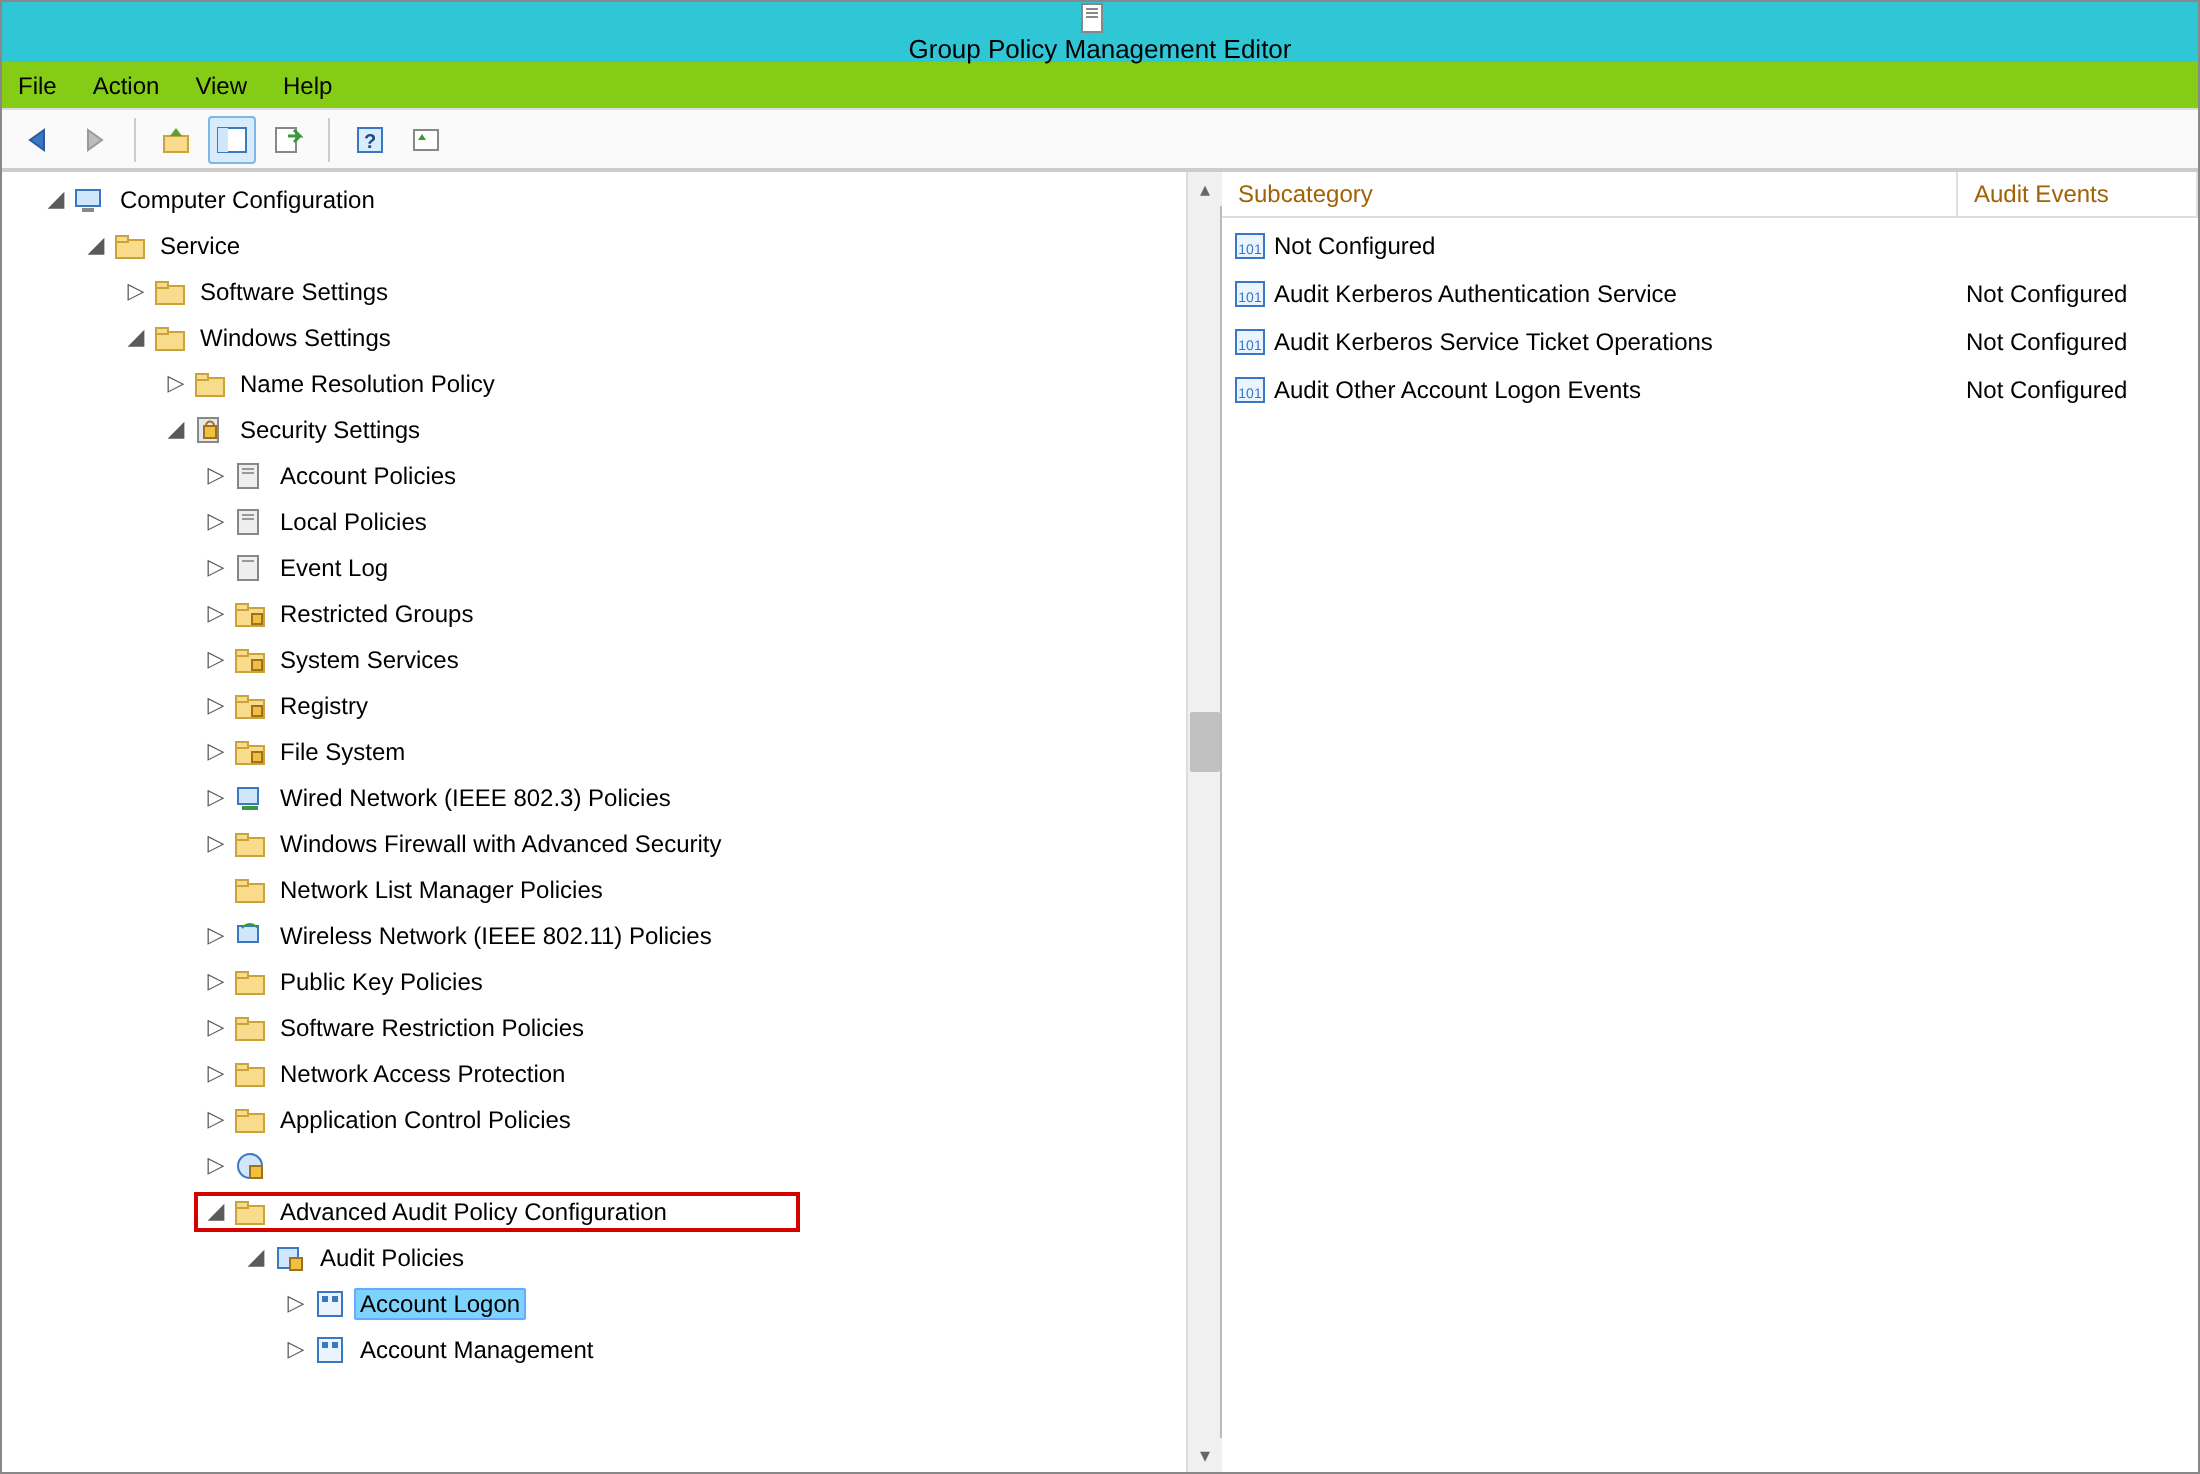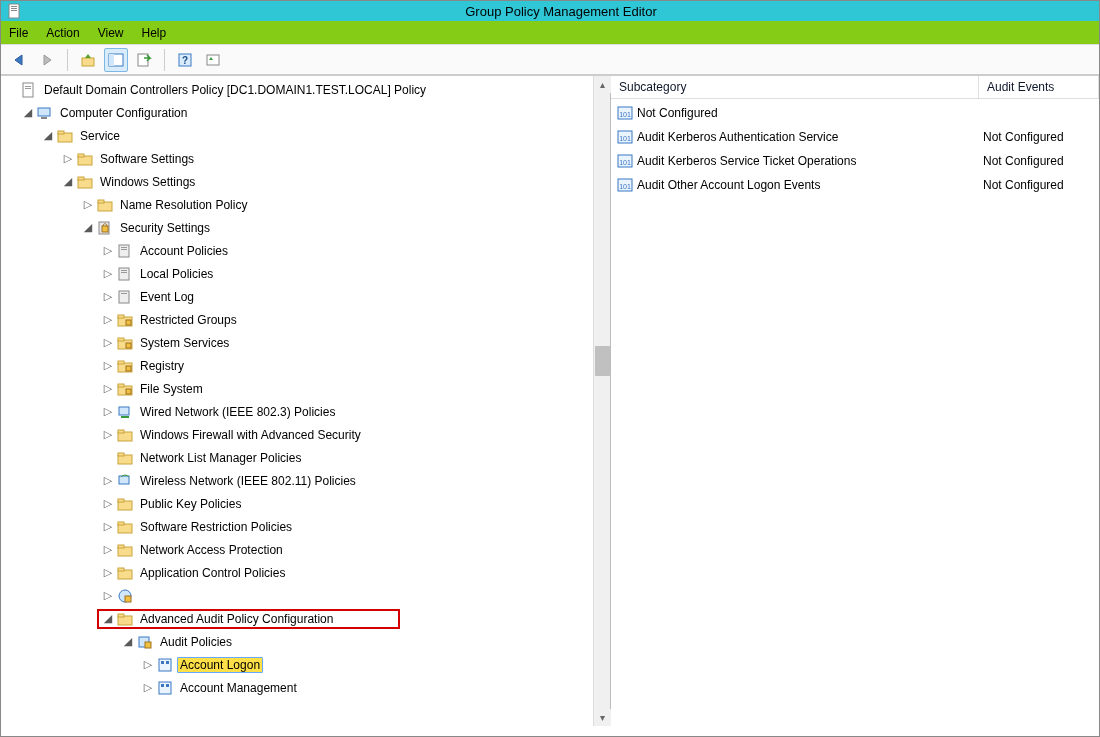--- a/index.html
+++ b/index.html
@@ -9,24 +9,25 @@
     font-size: 12px;
     color: #000;
     background: #fff;
     width: 1100px;
     height: 737px;
     overflow: hidden;
     border: 1px solid #888;
   }
   .titlebar {
     background: #2fc6d6;
-    height: 20px;
+    height: 30px;
     display: flex;
     align-items: center;
     padding: 0 6px;
+    flex-direction: column;
   }
   .titlebar .title-icon {
     width: 16px; height: 16px;
     margin-right: 6px;
   }
   .titlebar .title-text {
     flex: 1;
     text-align: center;
     font-size: 13px;
     color: #000;
@@ -109,21 +110,21 @@
     overflow: hidden;
   }
   .list-header {
     display: flex;
     border-bottom: 1px solid #ddd;
     background: #fff;
   }
   .list-header .col {
     padding: 4px 8px;
     border-right: 1px solid #e0e0e0;
-    color:#0f172a;
+    color:#a16207;
   }
   .col-sub { flex: 1; }
   .col-ev { width: 120px; border-right:none; }
   .list-body { padding: 2px 0; }
   .list-row {
     display: flex;
     align-items: center;
     height: 24px;
     padding: 0 6px;
   }
@@ -142,21 +143,21 @@
   .tree-row .expander {
     width: 14px; text-align: center;
     color: #5a5a5a;
     font-size: 11px;
     cursor: default;
     user-select: none;
   }
   .tree-row .icon { width:16px; height:16px; margin: 0 4px 0 2px; display:inline-flex;align-items:center;justify-content:center; }
   .tree-row .label { padding: 1px 3px; }
   .tree-row.selected .label {
-    background: #fde047;
+    background: #7dd3fc;
     border: 1px solid #66aaff;
     border-radius: 1px;
     padding: 0 2px;
   }
   .highlight-box {
     border: 2px solid #d40000;
     padding: 0 2px;
     margin-left:-4px;
   }
 
@@ -227,31 +228,20 @@
         <rect x="2" y="3" width="12" height="10" fill="#fff" stroke="#888"></rect>
         <path d="M4 8 L8 8 L6 5 Z" fill="#3a9a3a"></path>
       </svg>
   </div>
 </div>
 
 <div class="content">
   <div class="left-pane">
     <div class="tree-scroll">
 
-      <div class="tree-row" style="padding-left:4px">
-        <span class="expander">&nbsp;</span>
-        <span class="icon">
-            <svg width="16" height="16">
-              <rect x="2" y="1" width="10" height="14" fill="#fff" stroke="#888"></rect>
-              <rect x="4" y="4" width="6" height="1" fill="#999"></rect>
-              <rect x="4" y="6" width="6" height="1" fill="#999"></rect>
-            </svg>
-          </span>
-        <span class="label">Default Domain Controllers Policy [DC1.DOMAIN1.TEST.LOCAL] Policy</span>
-      </div>
 
       <div class="tree-row" style="padding-left:20px">
         <span class="expander">◢</span>
         <span class="icon">
             <svg width="16" height="16">
               <rect x="1" y="3" width="12" height="8" fill="#cfe6fb" stroke="#3b78c4"></rect>
               <rect x="4" y="12" width="6" height="2" fill="#888"></rect>
             </svg>
           </span>
         <span class="label">Computer Configuration</span>

